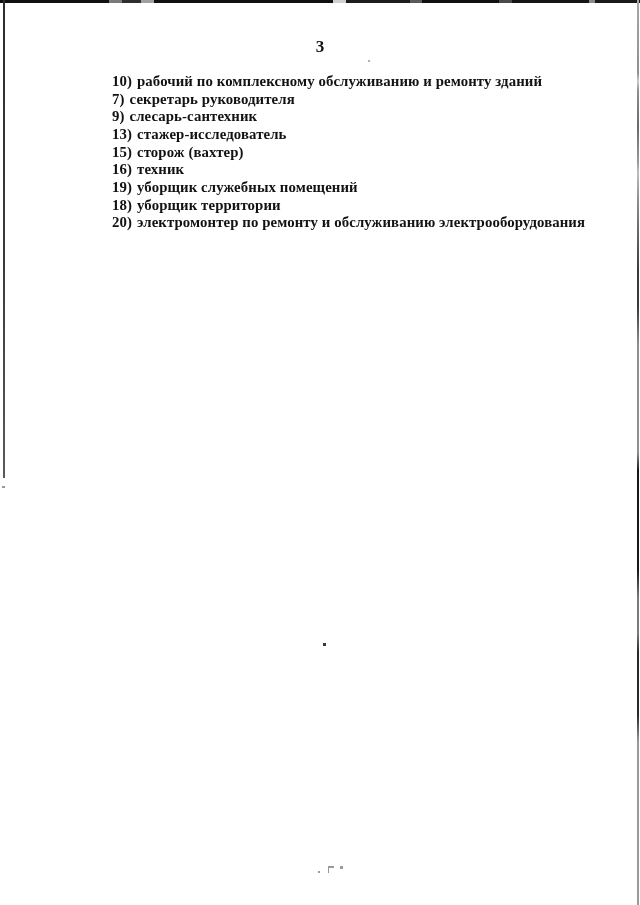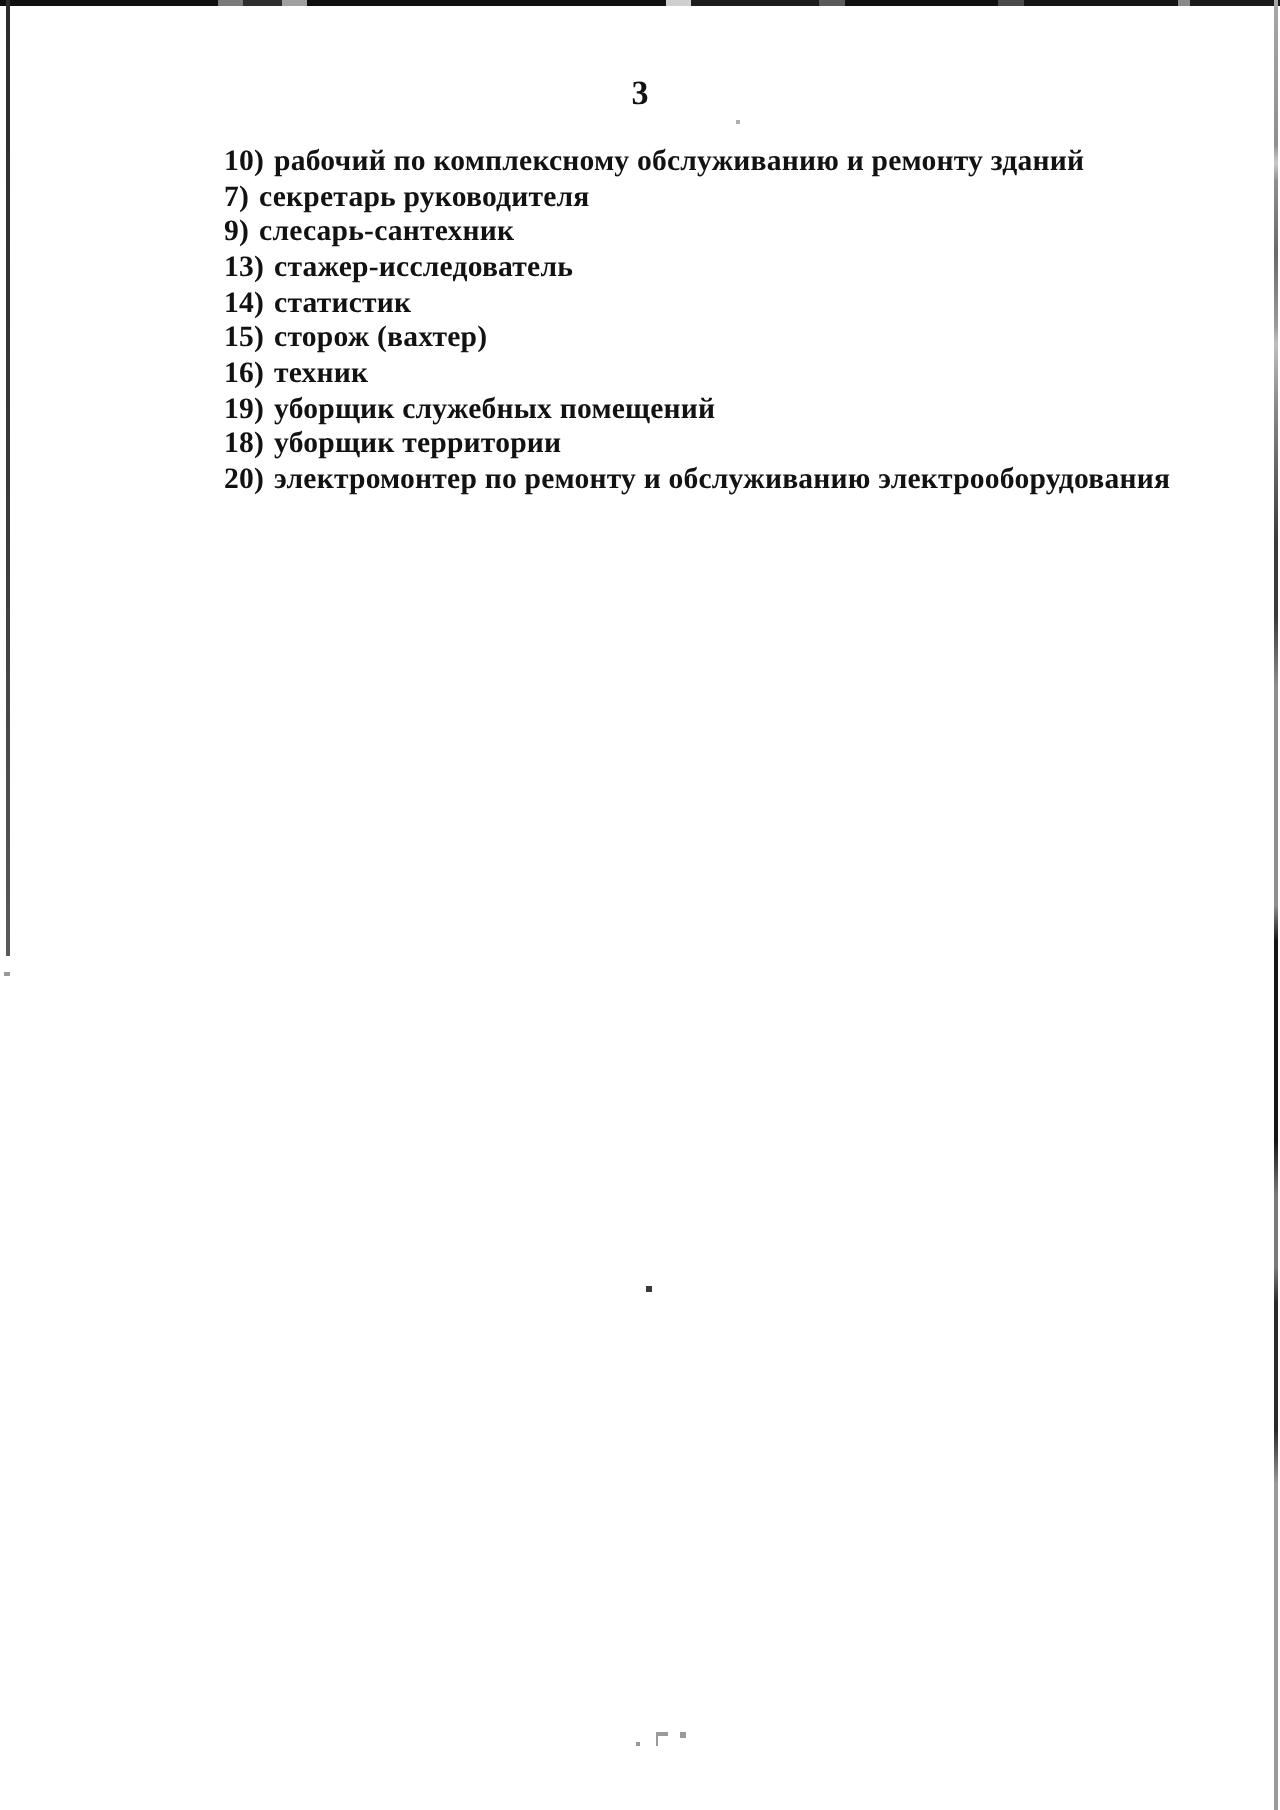--- a/index.html
+++ b/index.html
@@ -103,21 +103,20 @@
   <div class="left-border-dot artifact"></div>
   <div class="right-border"></div>
 
   <div class="page-number">3</div>
 
   <ol class="job-list">
       <li><span class="num">10)</span><span class="label">рабочий по комплексному обслуживанию и ремонту зданий</span></li>
       <li><span class="num">7)</span><span class="label">секретарь руководителя</span></li>
       <li><span class="num">9)</span><span class="label">слесарь-сантехник</span></li>
       <li><span class="num">13)</span><span class="label">стажер-исследователь</span></li>
-      <li><span class="num">14)</span><span class="label">статистик</span></li>
       <li><span class="num">15)</span><span class="label">сторож (вахтер)</span></li>
       <li><span class="num">16)</span><span class="label">техник</span></li>
       <li><span class="num">19)</span><span class="label">уборщик служебных помещений</span></li>
       <li><span class="num">18)</span><span class="label">уборщик территории</span></li>
       <li><span class="num">20)</span><span class="label">электромонтер по ремонту и обслуживанию электрооборудования</span></li>
     </ol>
 
   <div class="artifact a-dot-top"></div>
   <div class="artifact a-dot-mid"></div>
   <div class="artifact a-b1"></div>

